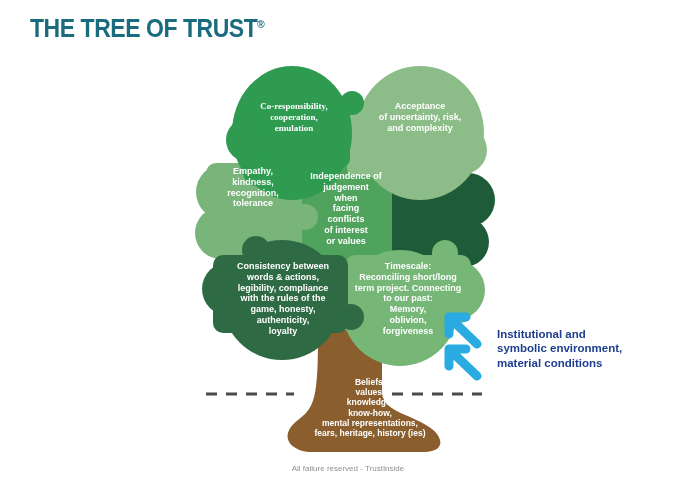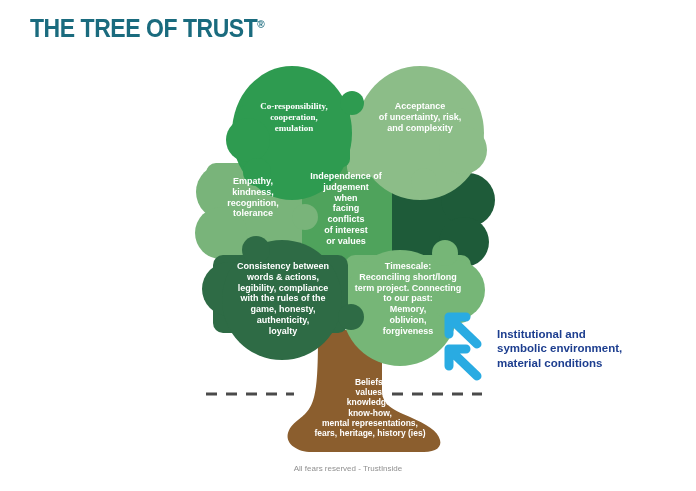--- a/index.html
+++ b/index.html
@@ -23,21 +23,21 @@
     position:absolute;
     color:#ffffff;
     font-size:9px;font-weight:700;
     line-height:1.2;
     text-align:center;
     white-space:pre-line;
     pointer-events:none;
   }
   .lbl-a{left:233px;top:101px;width:122px;font-family:Liberation Serif, serif;}
   .lbl-b{left:352px;top:101px;width:136px;}
-  .lbl-c{left:204px;top:176px;width:98px;}
+  .lbl-c{left:204px;top:166px;width:98px;}
   .lbl-d{left:300px;top:171px;width:92px;}
   .lbl-e{left:386px;top:182px;width:110px;}
   .lbl-f{left:209px;top:261px;width:148px;}
   .lbl-g{left:340px;top:261px;width:136px;}
   .lbl-trunk{
     left:288px;top:377px;width:164px;
     font-size:8.5px;
   }
   .annotation-label{
     position:absolute;left:497px;top:327px;width:170px;
@@ -167,15 +167,15 @@
 values,
 knowledge,
 know-how,
 mental representations,
 fears, heritage, history (ies)</div>
 
   <div class="annotation-label">Institutional and
 symbolic environment,
 material conditions</div>
 
-  <div class="footer">All fears reserved - TrustInside</div>
+  <div class="footer">All failure reserved - TrustInside</div>
 
 </div>
 
 </body></html>

